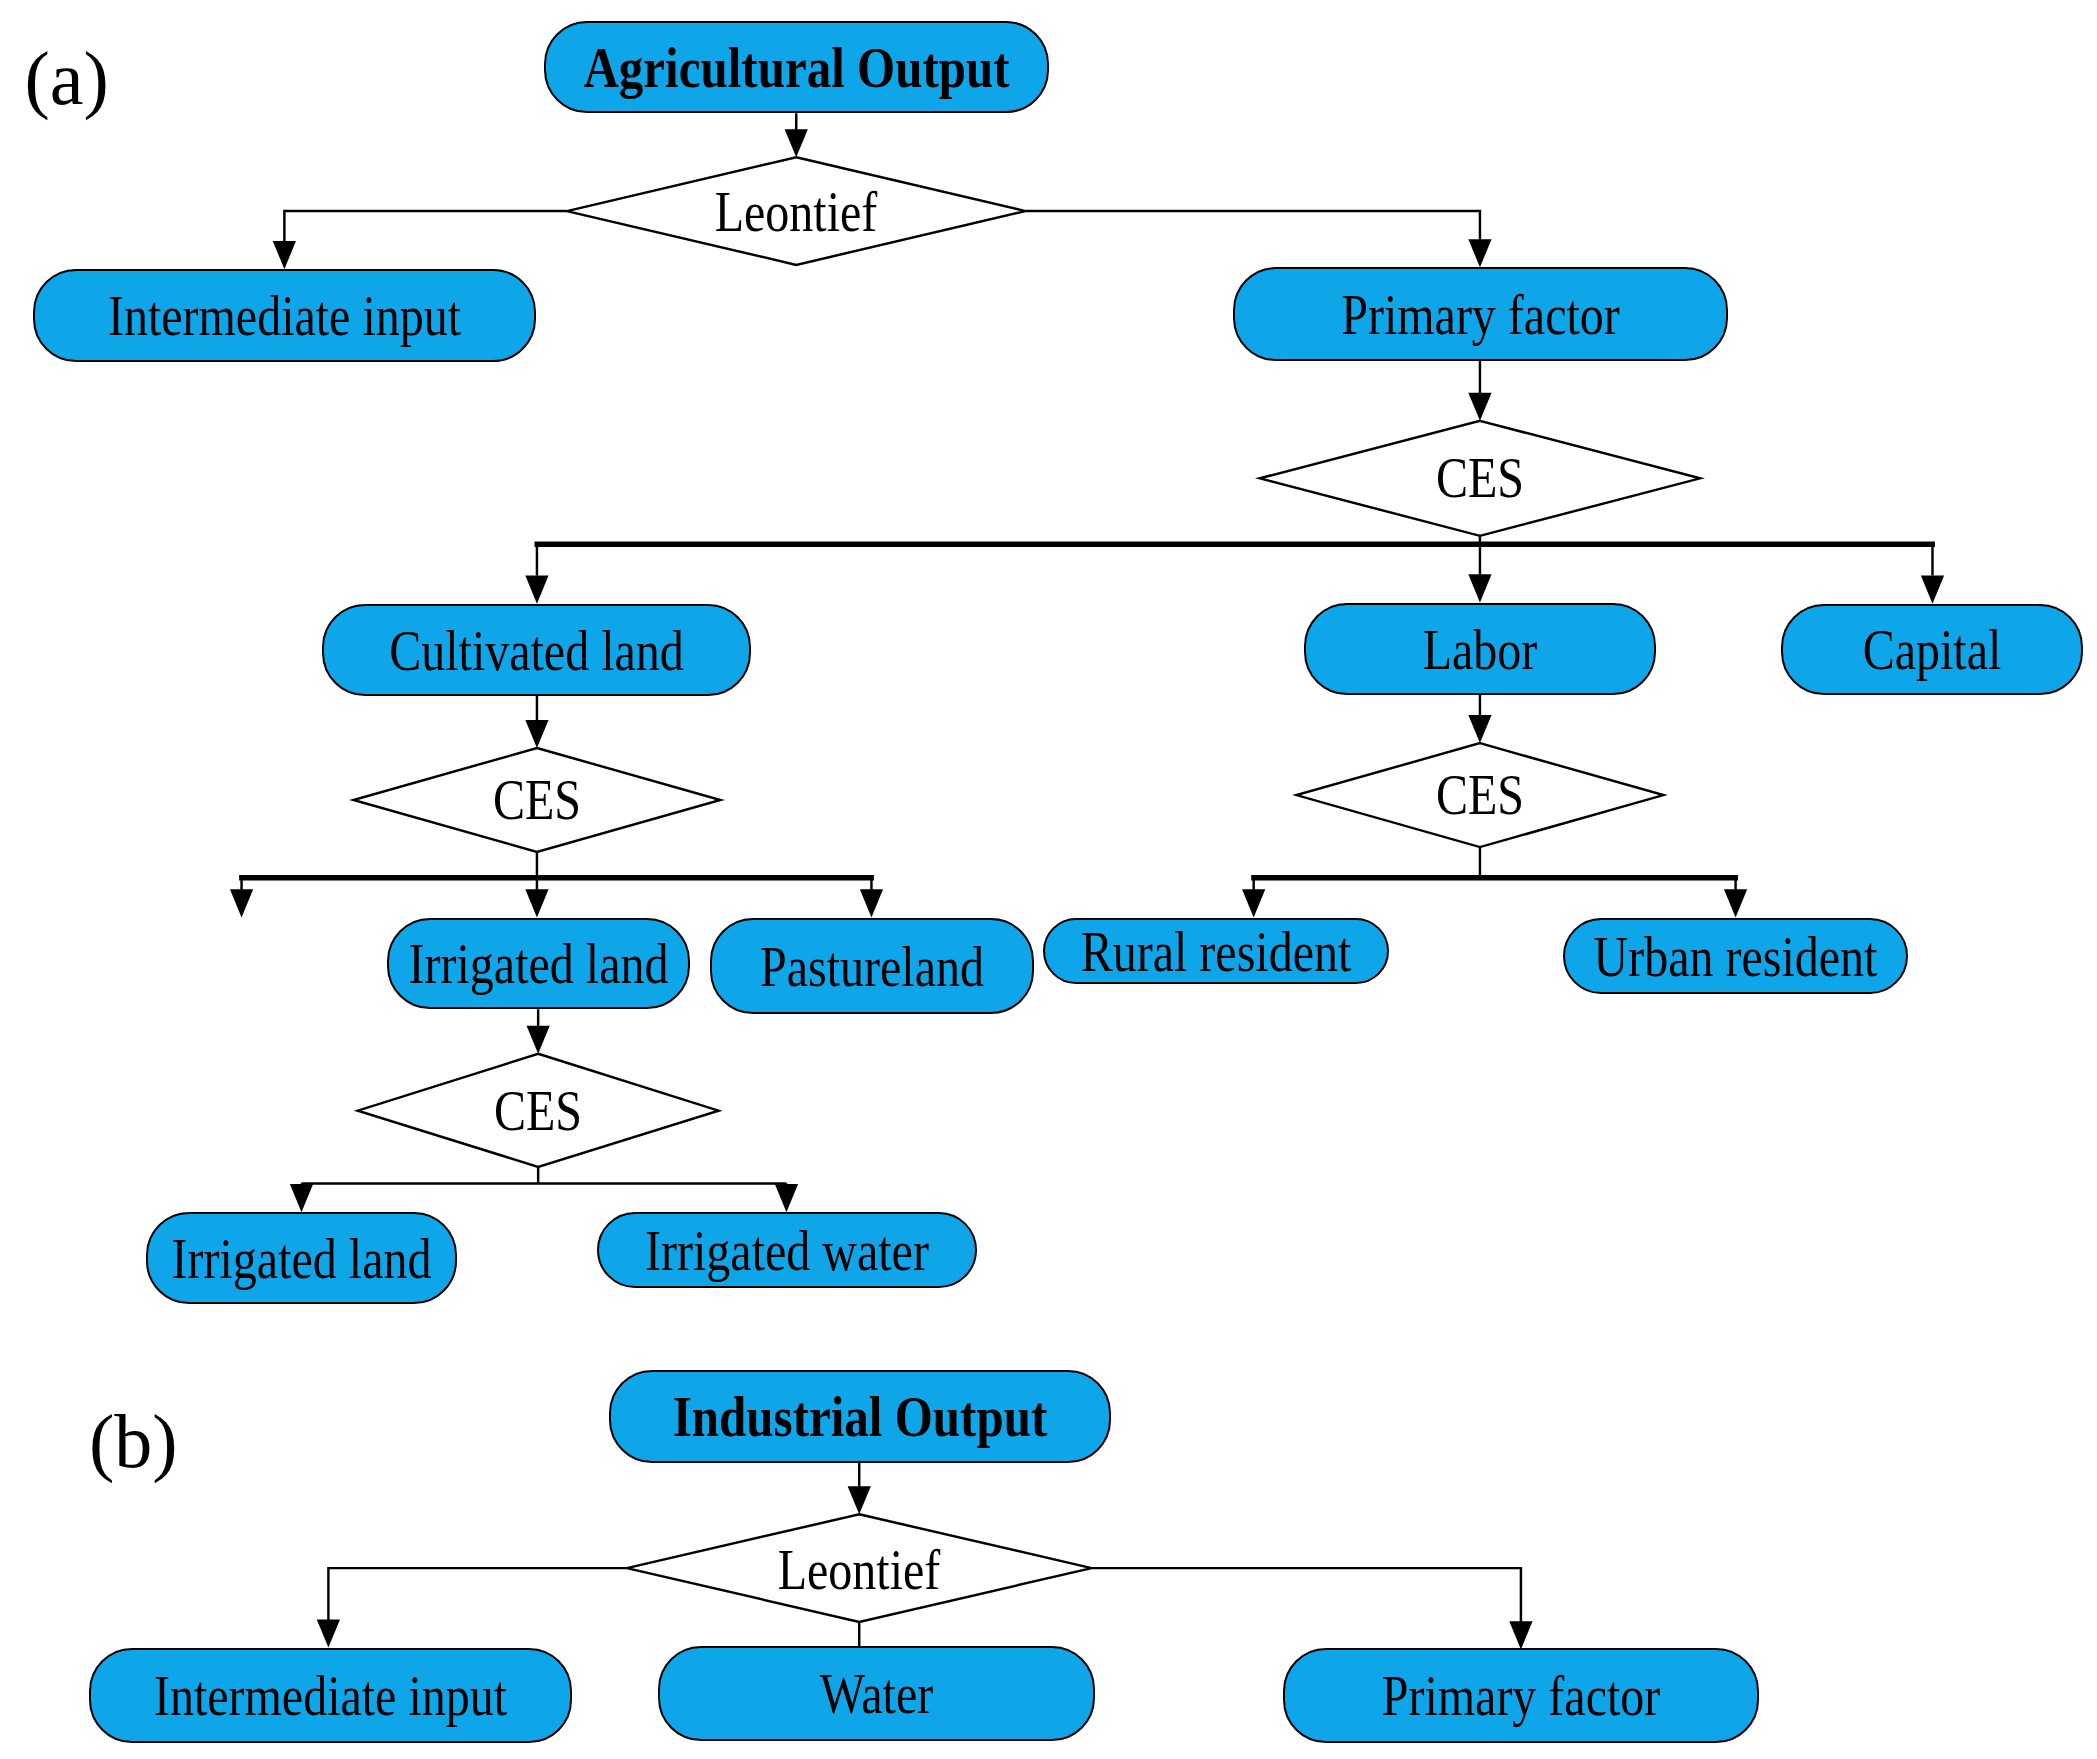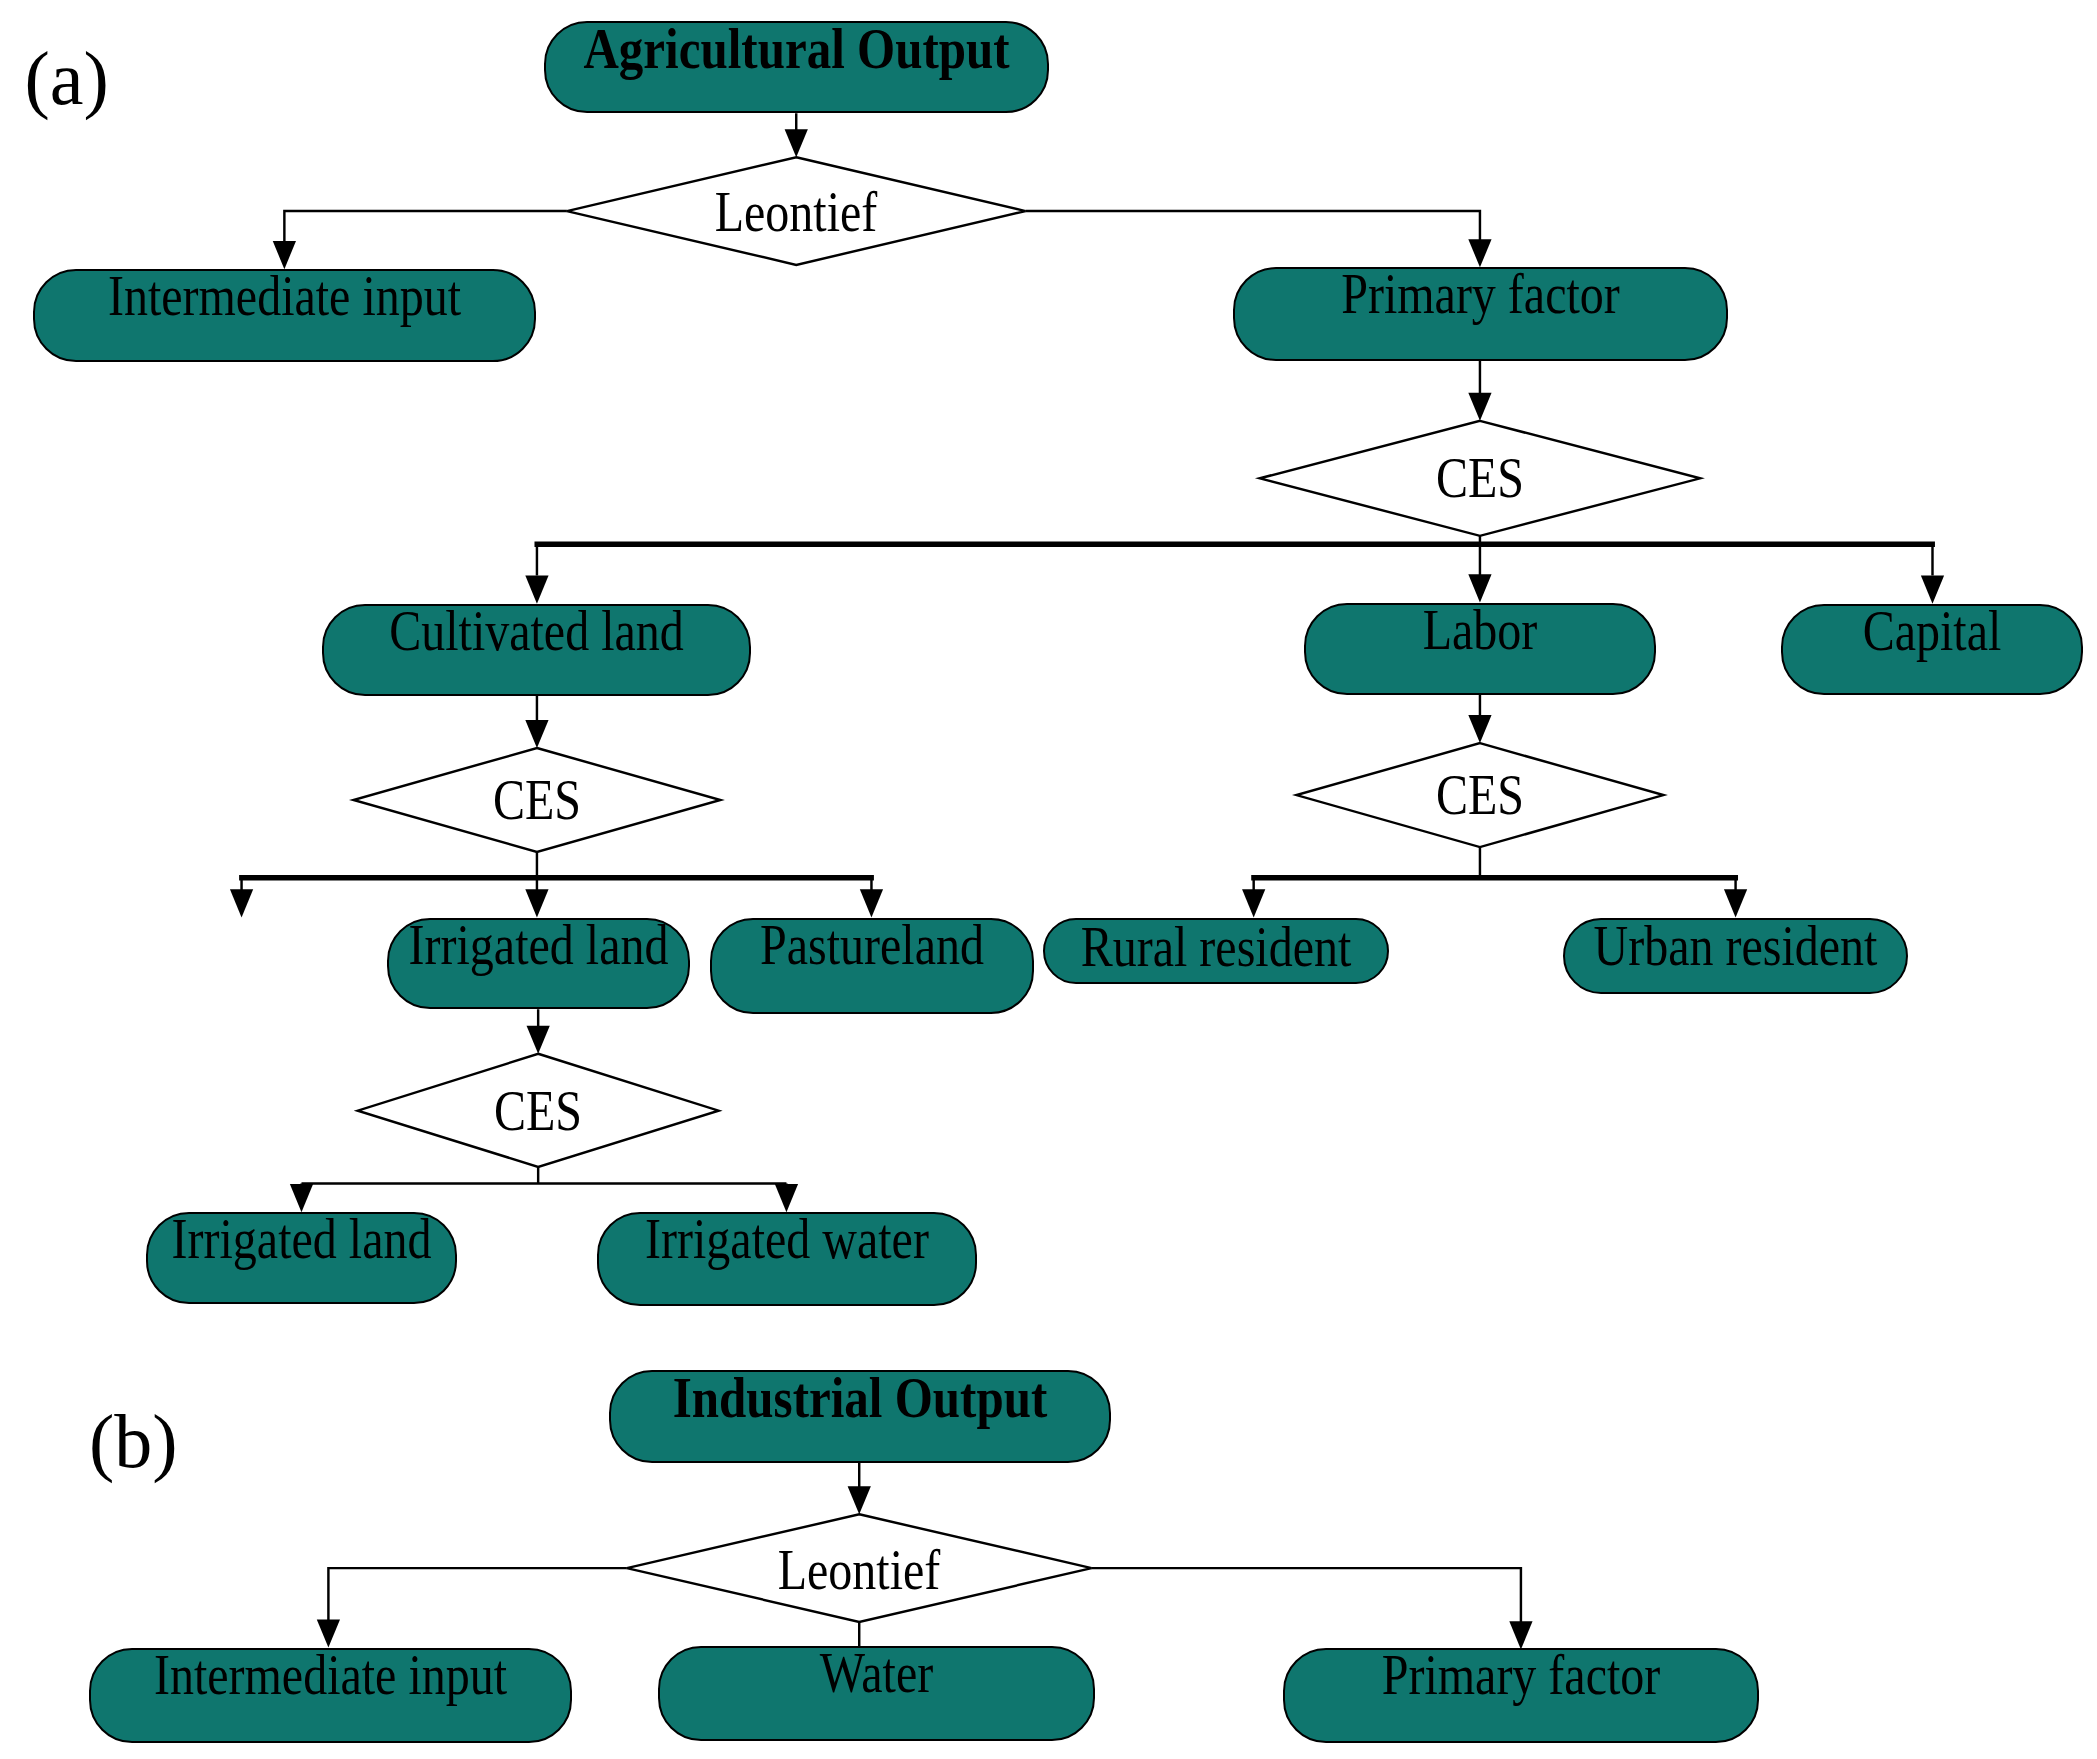--- a/index.html
+++ b/index.html
@@ -22,22 +22,23 @@
   }
   svg.wires {
     position: absolute;
     left: 0; top: 0;
   }
   .node {
     position: absolute;
     box-sizing: border-box;
     border: 2.4px solid #000000;
     border-radius: 43px;
-    background: #0f766e;
+    background: #0ea5e9;
     display: flex;
+    align-items: center;
     justify-content: center;
     font-family: Liberation Serif, serif;
   }
   .node span {
     display: inline-block;
     font-size: 48px;
     color: #000000;
     white-space: nowrap;
     transform: scaleY(1.18);
   }
@@ -157,21 +158,21 @@
   </div>
   <div class="node" style="left:1043px; top:918px; width:346px; height:66px">
     <span>Rural resident</span>
   </div>
   <div class="node" style="left:1563px; top:918px; width:345px; height:76px">
     <span>Urban resident</span>
   </div>
   <div class="node" style="left:146px; top:1212px; width:311px; height:92px">
     <span>Irrigated land</span>
   </div>
-  <div class="node" style="left:597px; top:1212px; width:380px; height:94px">
+  <div class="node" style="left:597px; top:1212px; width:380px; height:76px">
     <span>Irrigated water</span>
   </div>
 
   <div class="node bold" style="left:609px; top:1370px; width:502px; height:93px">
     <span>Industrial Output</span>
   </div>
   <div class="node" style="left:89px; top:1648px; width:483px; height:95px">
     <span>Intermediate input</span>
   </div>
   <div class="node" style="left:658px; top:1646px; width:437px; height:95px">

